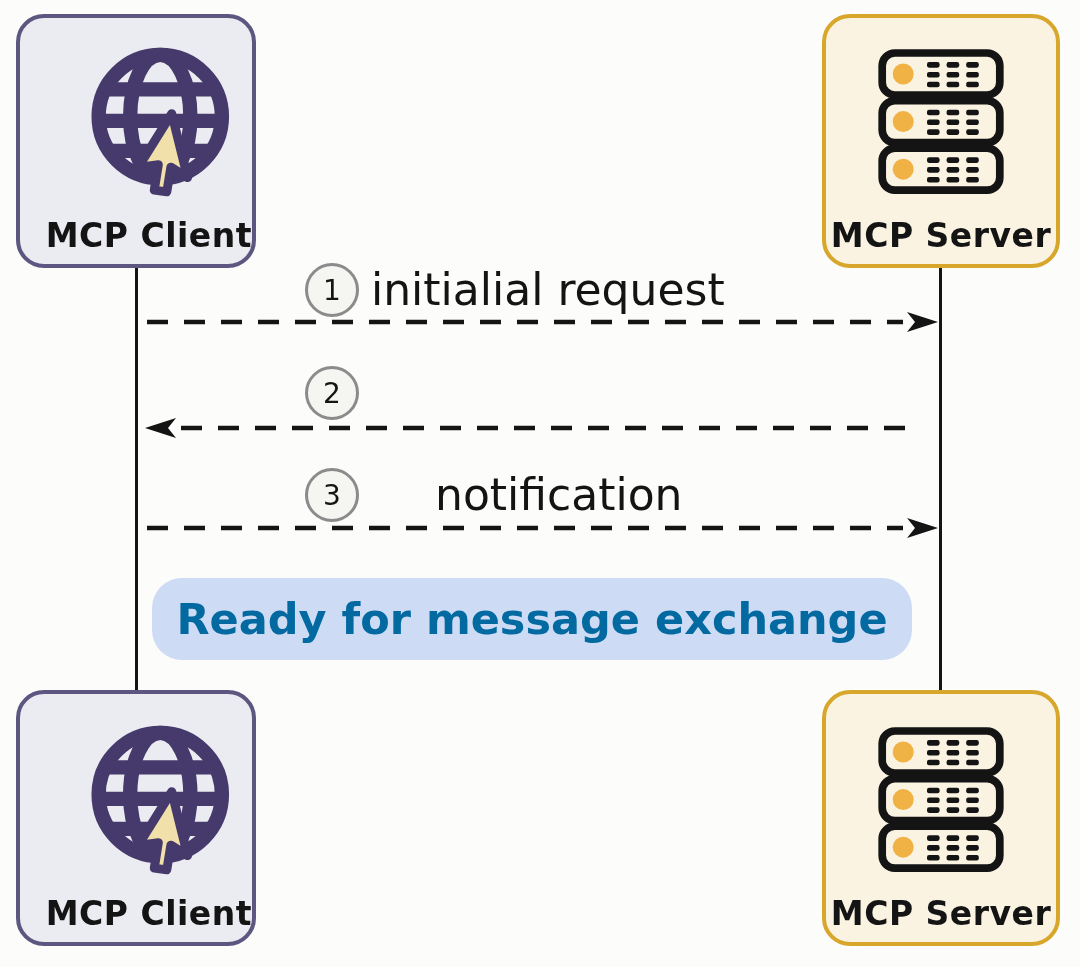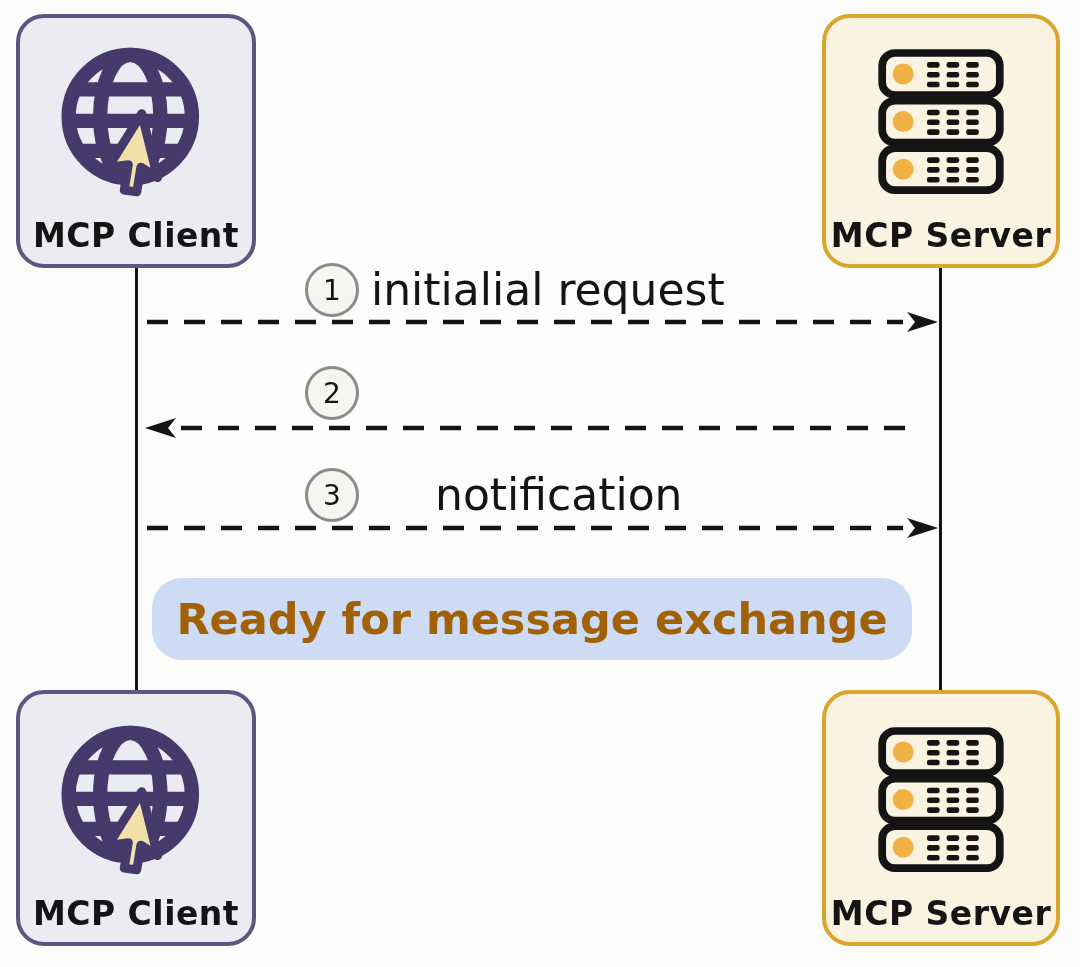--- a/index.html
+++ b/index.html
@@ -16,20 +16,21 @@
     box-sizing:border-box;
     border-radius:28px;
     border:4px solid;
     display:flex;flex-direction:column;
     align-items:center;justify-content:flex-end;
     padding-bottom:10px;
   }
   .actor.client{
     background:var(--client_bg,#ebebf2);
     border-color:var(--client_border,#5d5680);
+    align-items:flex-end;
   }
   .actor.server{
     background:var(--server_bg,#faf3e2);
     border-color:var(--server_border,#d7a62b);
     text-align:right;
   }
   .actor-label{
     font-size:33px;font-weight:bold;color:#141414;
     letter-spacing:0.5px;line-height:1.1;
     padding-top:4px;
@@ -69,21 +70,21 @@
   .msg-label.centered .msg-text{margin-left:64px;text-align:right;}
 
   
   .banner{
     position:absolute;
     left:152px;top:578px;width:760px;height:82px;
     box-sizing:border-box;
     background:var(--banner_bg,#cddcf4);
     border-radius:30px;
     display:flex;align-items:center;justify-content:center;
-    font-size:43px;font-weight:bold;color:#a16207;
+    font-size:43px;font-weight:bold;color:#0369a1;
     white-space:nowrap;
   }
 </style>
 </head>
 <body>
 
 <div class="canvas">
 
   <div class="actor client client-top">
     <svg class="actor-icon" width="172" height="172" viewBox="0 0 120 120">

